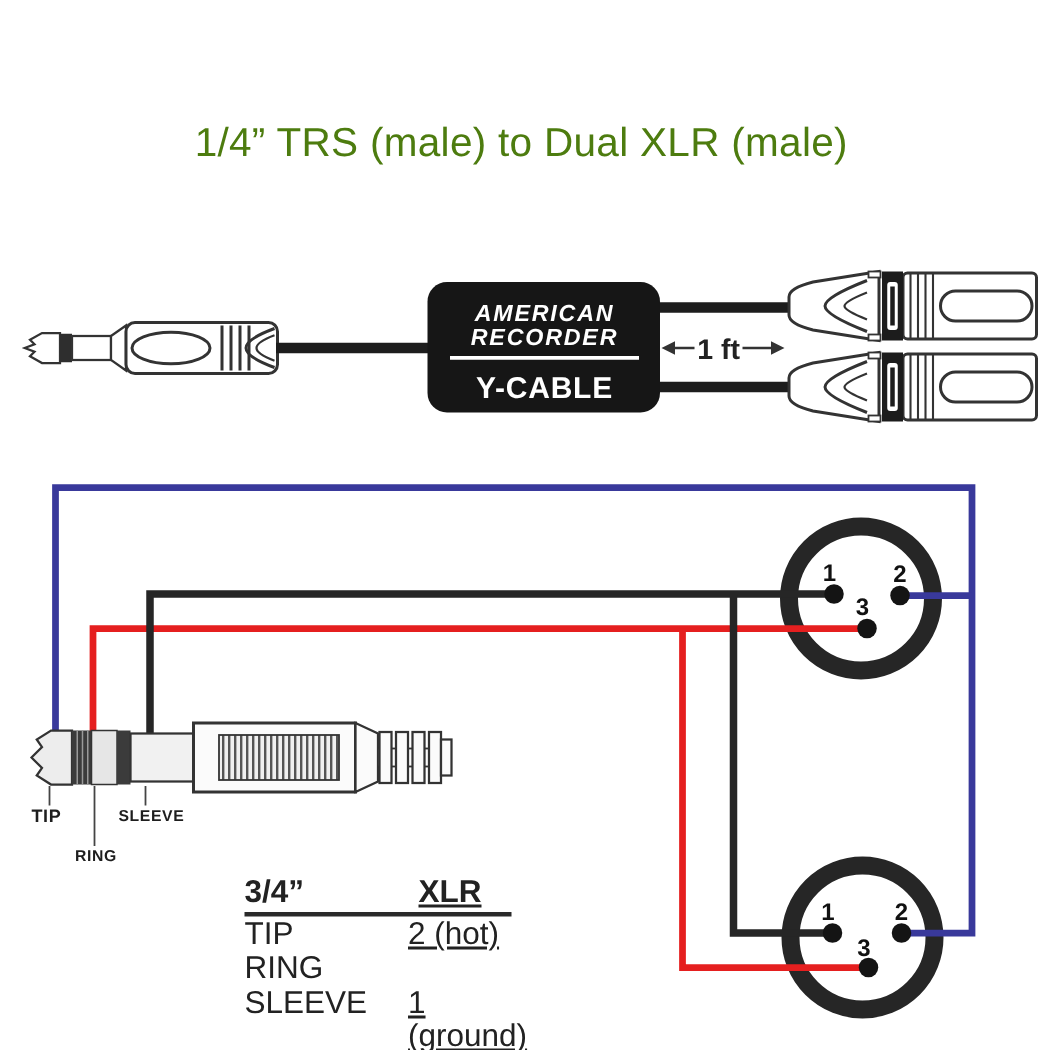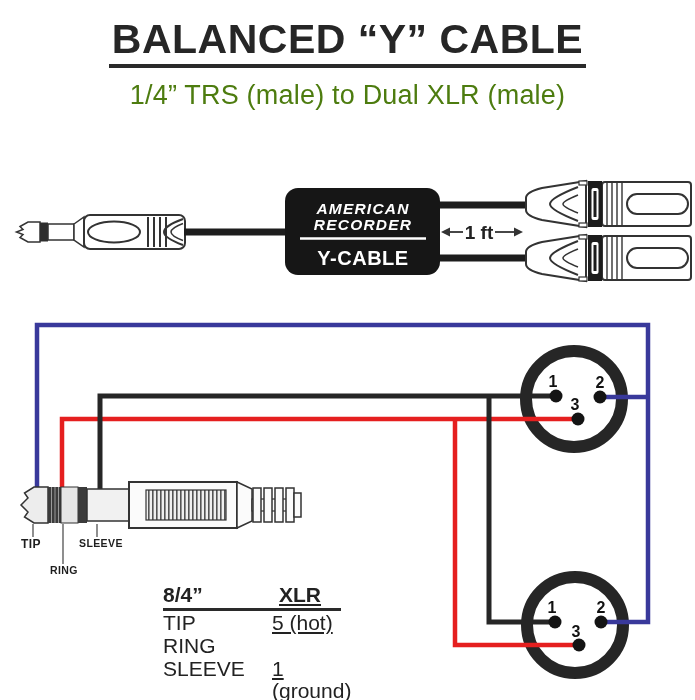--- a/index.html
+++ b/index.html
@@ -30,23 +30,20 @@
   .pt-row{display:flex;line-height:22px;margin-top:1px;}
   .pt-c1{width:109px;flex:0 0 109px;}
   .pt-c2{flex:1;text-decoration:underline;}
   .pt-header .pt-c2{padding-left:7px;}
 </style>
 </head>
 <body>
 
 <div class="page">
 
-  <div class="title-wrap">
-    <span class="title-text">BALANCED “Y” CABLE</span>
-  </div>
 
   <div class="subtitle">1/4” TRS (male) to Dual XLR (male)</div>
 
   <svg class="product-svg" width="695" height="130" viewBox="0 0 695 130">
     <defs>
       <g id="xlr-prod">
         <rect x="76" y="-22" width="89" height="44" rx="3" fill="#fff" stroke="#333" stroke-width="2"></rect>
         <line x1="81" y1="-22" x2="81" y2="22" stroke="#333" stroke-width="1.4"></line>
         <line x1="86" y1="-22" x2="86" y2="22" stroke="#333" stroke-width="1.4"></line>
         <line x1="91" y1="-22" x2="91" y2="22" stroke="#333" stroke-width="1.4"></line>
@@ -172,26 +169,26 @@
       <line x1="63" y1="214" x2="63" y2="254" stroke="#444" stroke-width="1.2"></line>
       <line x1="97" y1="214" x2="97" y2="227" stroke="#444" stroke-width="1.2"></line>
       <text class="plug-label-big" x="21" y="238">TIP</text>
       <text class="plug-label-small" x="50" y="264">RING</text>
       <text class="plug-label-small" x="79" y="237">SLEEVE</text>
     </g>
   </svg>
 
   <div class="pin-table">
     <div class="pt-header">
-      <span class="pt-c1">8/4”</span>
+      <span class="pt-c1">3/4”</span>
       <span class="pt-c2">XLR</span>
     </div>
     <div class="pt-row">
       <span class="pt-c1">TIP</span>
-      <span class="pt-c2">5 (hot)</span>
+      <span class="pt-c2">2 (hot)</span>
     </div>
     <div class="pt-row">
       <span class="pt-c1">RING</span>
     </div>
     <div class="pt-row">
       <span class="pt-c1">SLEEVE</span>
       <span class="pt-c2">1 (ground)</span>
     </div>
   </div>
 

